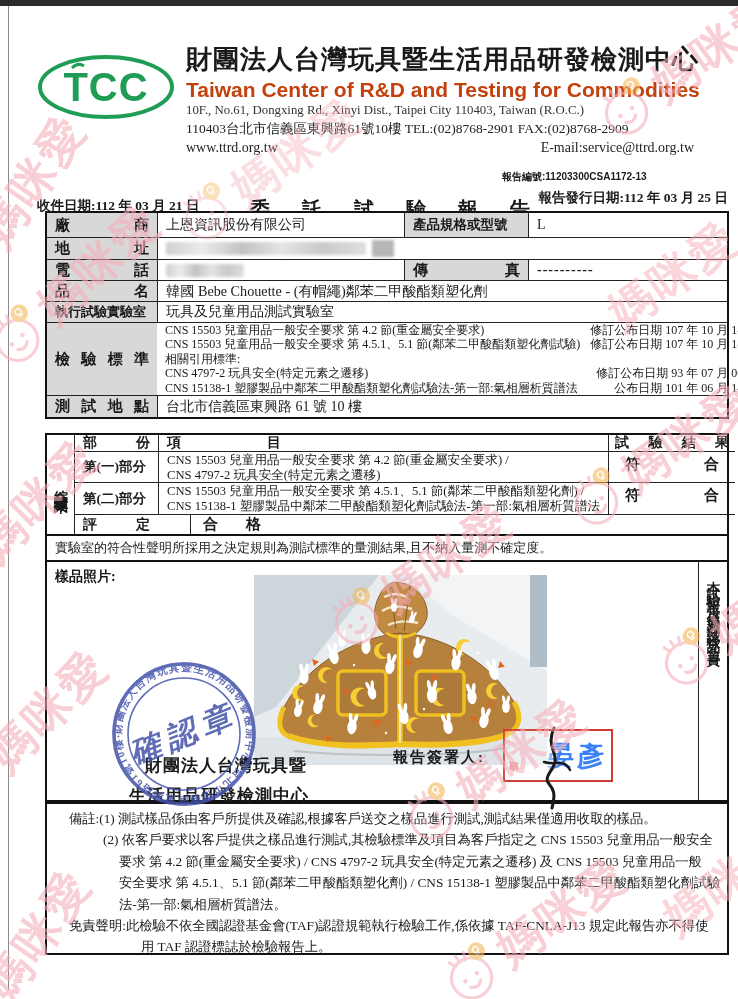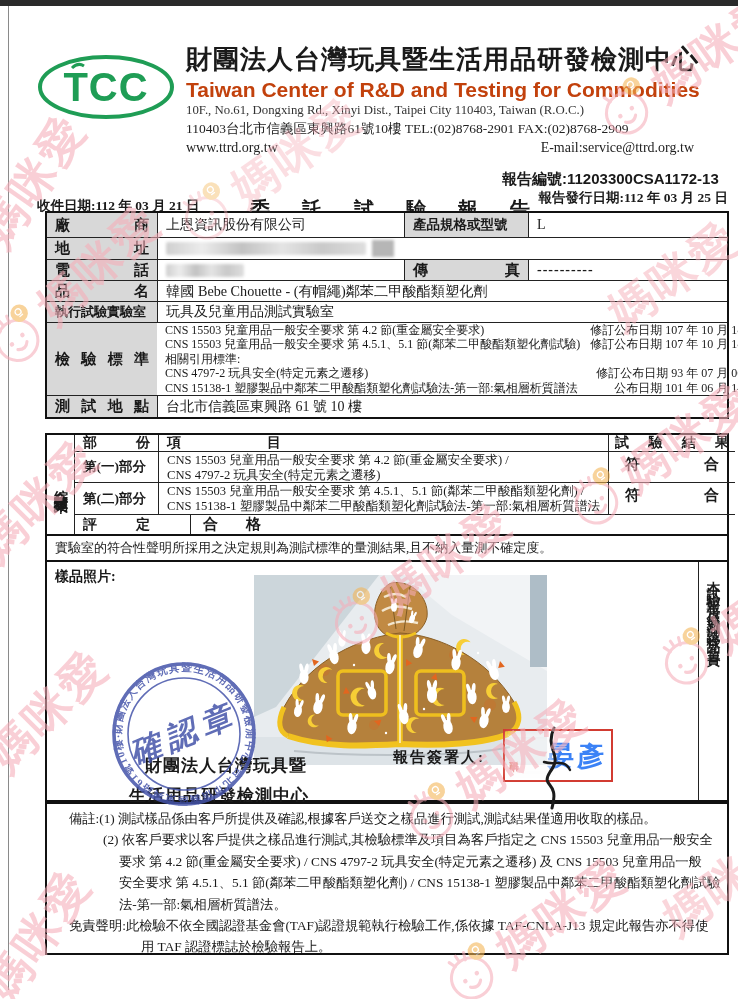--- a/index.html
+++ b/index.html
@@ -11,21 +11,21 @@
   
   .logo{position:absolute;left:36px;top:54px;width:140px;height:66px;}
   .org-zh{position:absolute;left:186px;top:42px;font-size:26px;font-weight:700;letter-spacing:1px;white-space:nowrap;}
   .org-en{position:absolute;left:186px;top:78px;font-size:21px;font-weight:700;
           font-family:"Liberation Sans","DejaVu Sans",sans-serif;color:#c2410c;white-space:nowrap;}
   .addr-en{position:absolute;left:186px;top:103px;font-size:12.8px;color:#333;white-space:nowrap;}
   .addr-zh{position:absolute;left:186px;top:120px;font-size:13.5px;color:#222;white-space:nowrap;}
   .webrow{position:absolute;left:186px;top:140px;width:508px;display:flex;justify-content:space-between;font-size:14px;color:#222;align-items:center;}
 
   .rpt-title{position:absolute;left:250px;top:167px;font-size:20px;font-weight:700;letter-spacing:32px;white-space:nowrap;margin-top:29px;}
-  .rpt-no{position:absolute;left:502px;top:170px;font-size:15px;font-weight:700;
+  .rpt-no{position:absolute;left:502px;top:170px;font-size:10px;font-weight:700;
           font-family:"Liberation Sans","DejaVu Sans",sans-serif;white-space:nowrap;}
   .rpt-received{position:absolute;left:37px;top:189px;font-size:13.5px;font-weight:700;margin-top:8px;}
   .rpt-issued{position:absolute;right:10px;top:189px;font-size:13.5px;font-weight:700;}
 
   
   .tbl{position:absolute;left:45px;width:684px;border:2px solid #111;box-sizing:border-box;background:#fff;}
   .row{display:flex;border-top:1px solid #222;box-sizing:border-box;}
   .row:first-child{border-top:none;}
   .c{box-sizing:border-box;border-left:1px solid #222;display:flex;align-items:center;
      padding:0 8px;font-size:14px;overflow:hidden;}

